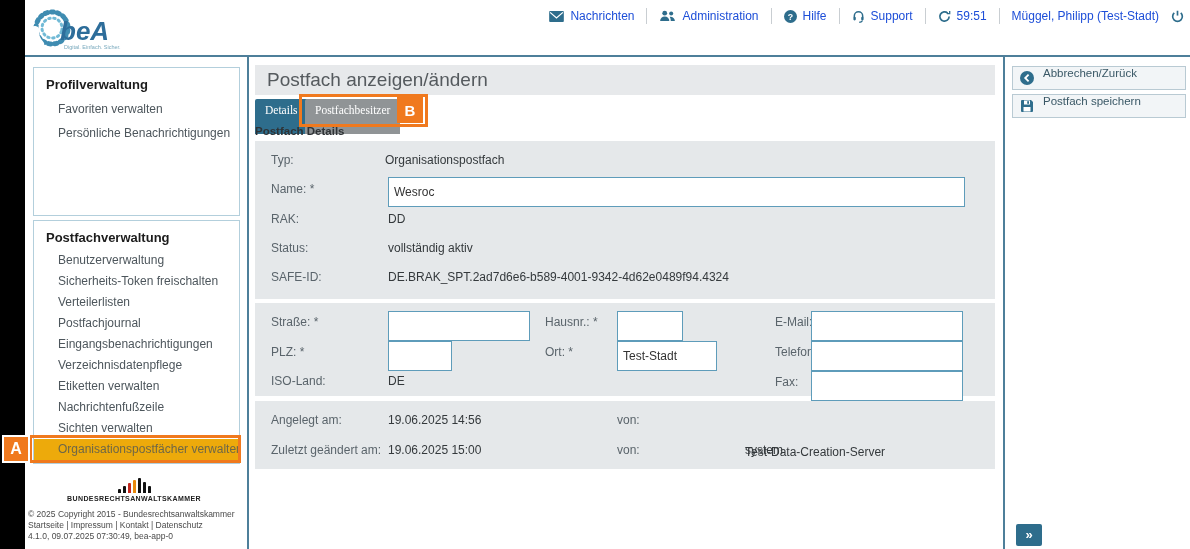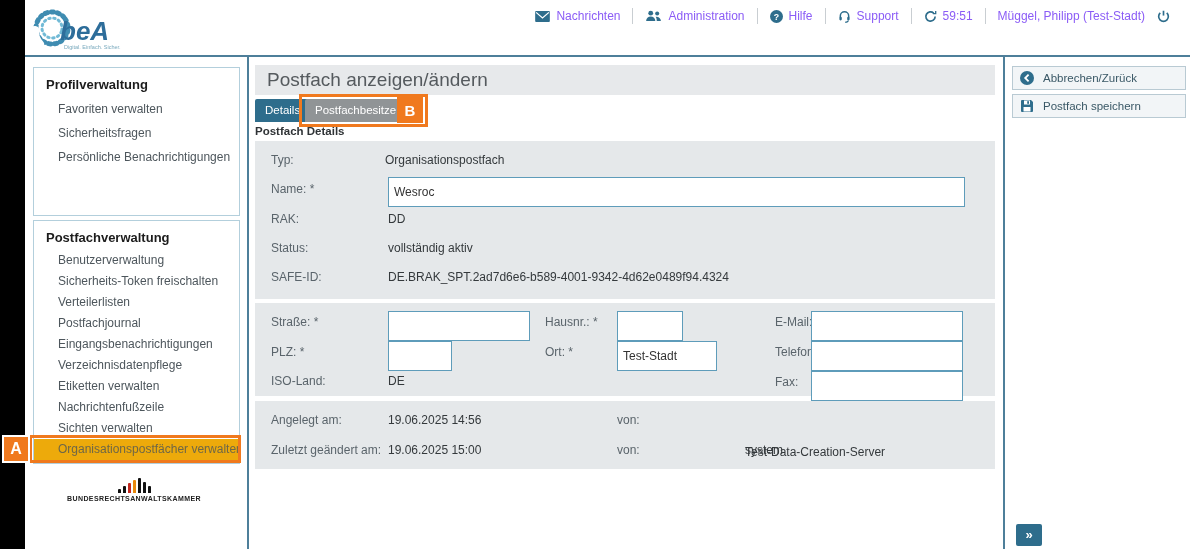--- a/index.html
+++ b/index.html
@@ -13,22 +13,22 @@
   .ann-box { position:absolute; border:3px solid #f0791e; z-index:50; background:transparent; }
   .ann-badge {
     position:absolute; width:28px; height:28px; background:#f0791e; border:2px solid #fff;
     color:#fff; font-weight:bold; font-size:16px; text-align:center; line-height:24px; z-index:51;
   }
   .ann-badge.b { border:none; line-height:28px; width:26px; height:26px; font-size:15px; }
   
   .header { position:absolute; left:25px; top:0; width:1165px; height:55px; background:#fff; }
   .logo { position:absolute; left:5px; top:2px; width:110px; height:52px; }
   .topnav {
-    position:absolute; right:20px; top:3px; height:26px;
-    display:flex; align-items:center; font-size:12px; color:#8b5cf6;
+    position:absolute; right:6px; top:3px; height:26px;
+    display:flex; align-items:center; font-size:12px; color:#1d4ed8;
   }
   .topnav .nav-link { display:flex; align-items:center; gap:6px; cursor:default; }
   .topnav .sep { width:1px; height:16px; background:#c9ced2; margin:0 12px; }
   .hline { position:absolute; left:25px; top:55px; width:1165px; height:2px; background:#4e7f9a; }
   .vline { position:absolute; top:57px; width:2px; height:492px; background:#4e7f9a; }
   
   .side-box { position:absolute; left:33px; width:207px; border:1px solid #b3cfdc; background:#fff; overflow:hidden; }
   .side-box .box-title { font-weight:bold; font-size:13px; color:#1c1c1c; margin:9px 0 5px 12px; }
   .side-box .nav-item { height:24px; line-height:24px; padding-left:24px; color:#4d565c; cursor:pointer; white-space:nowrap; }
   .side-box.compact .nav-item { height:21px; line-height:21px; }
@@ -37,36 +37,36 @@
   .brak-logo { text-align:center; }
   .brak-bars { display:flex; align-items:flex-end; justify-content:center; gap:2px; height:15px; }
   .brak-bars i { display:block; width:3px; border-radius:1px 1px 0 0; }
   .brak-name { font-size:7px; font-weight:bold; letter-spacing:.4px; color:#222; margin-top:2px; }
   .side-copy { margin-top:7px; font-size:8.5px; line-height:11px; color:#4a4a4a; }
   
   .title-bar {
     position:absolute; left:255px; top:65px; width:740px; height:30px; background:#e7e9eb;
     font-size:19px; color:#555a5e; line-height:30px; padding-left:12px;
   }
-  .tab { position:absolute; top:99px; height:23px; line-height:23px; font-size:11.5px; color:#fff;
-         padding:0 10px; border-radius:2px 2px 0 0; cursor:pointer; }
+  .tab { position:absolute; top:99px; height:35px; line-height:23px; font-size:11.5px; color:#fff;
+         padding:0 10px; border-radius:2px 2px 0 0; cursor:pointer;font-family:Liberation Serif, serif; }
   .tab.active { left:255px; background:#2e6d8c; }
   .tab.inactive { left:305px; background:#909496; }
   .section-heading { position:absolute; left:255px; top:125px; font-size:11.5px; font-weight:bold; color:#2f3336; }
   .panel { position:absolute; left:255px; width:740px; background:#e5e8ea; }
   .panel .lbl { position:absolute; font-size:12px; color:#5a646b; white-space:nowrap; }
   .panel .val { position:absolute; font-size:12px; color:#34393c; white-space:nowrap; }
   .panel input {
     position:absolute; height:20px; border:1px solid #5e9cba; background:#fff;
     font-family:"Liberation Sans",sans-serif; font-size:12px; color:#333; padding:14px 5px;
   }
   
   .action-btn {
     position:absolute; left:1012px; width:174px; height:24px; background:#f2f5f7;
-    border:1px solid #b9cad3; display:flex; align-items:center; gap:9px; padding:0 7px;
+    border:1px solid #b9cad3; display:flex; gap:9px; padding:0 7px;
     font-size:11.5px; color:#3a5866; cursor:pointer;
   }
   .collapse-btn {
     position:absolute; left:1016px; top:524px; width:26px; height:22px; background:#2e6d8c;
     color:#fff; font-weight:bold; font-size:13px; text-align:center; line-height:21px;
     border-radius:2px; cursor:pointer;
   }
   .icon { display:inline-flex; align-items:center; justify-content:center; flex:none; }
 </style>
 </head>
@@ -153,21 +153,20 @@
 </div>
 
 <div class="hline"></div>
 <div class="vline" style="left:247px;"></div>
 <div class="vline" style="left:1003px;"></div>
 
 <div class="side-box" style="top:67px; height:149px;">
   <div class="box-title">Profilverwaltung</div>
   <div>
       <div class="nav-item">Favoriten verwalten</div>
-      <div class="nav-item">Sicherheitsfragen</div>
       <div class="nav-item">Persönliche Benachrichtigungen</div>
     </div>
 </div>
 
 <div class="side-box compact" style="top:220px; height:244px;">
   <div class="box-title">Postfachverwaltung</div>
   <div>
       <div class="nav-item">Benutzerverwaltung</div>
       <div class="nav-item">Sicherheits-Token freischalten</div>
       <div class="nav-item">Verteilerlisten</div>
@@ -187,20 +186,25 @@
       <i style="height:4px;background:#111;"></i>
         <i style="height:7px;background:#111;"></i>
         <i style="height:10px;background:#c2281e;"></i>
         <i style="height:13px;background:#e8890c;"></i>
         <i style="height:15px;background:#111;"></i>
         <i style="height:11px;background:#111;"></i>
         <i style="height:7px;background:#111;"></i>
     </div>
     <div class="brak-name">BUNDESRECHTSANWALTSKAMMER</div>
   </div>
+  <div class="side-copy">
+    <div>© 2025 Copyright 2015 - Bundesrechtsanwaltskammer</div>
+    <div style="cursor:pointer;">Startseite | Impressum | Kontakt | Datenschutz</div>
+    <div>4.1.0, 09.07.2025 07:30:49, bea-app-0</div>
+  </div>
 </div>
 
 <div class="title-bar">Postfach anzeigen/ändern</div>
 
 <div class="tab active">Details</div>
 <div class="tab inactive">Postfachbesitzer</div>
 
 <div class="section-heading">Postfach Details</div>
 
 <div class="panel" style="top:141px; height:158px;">

